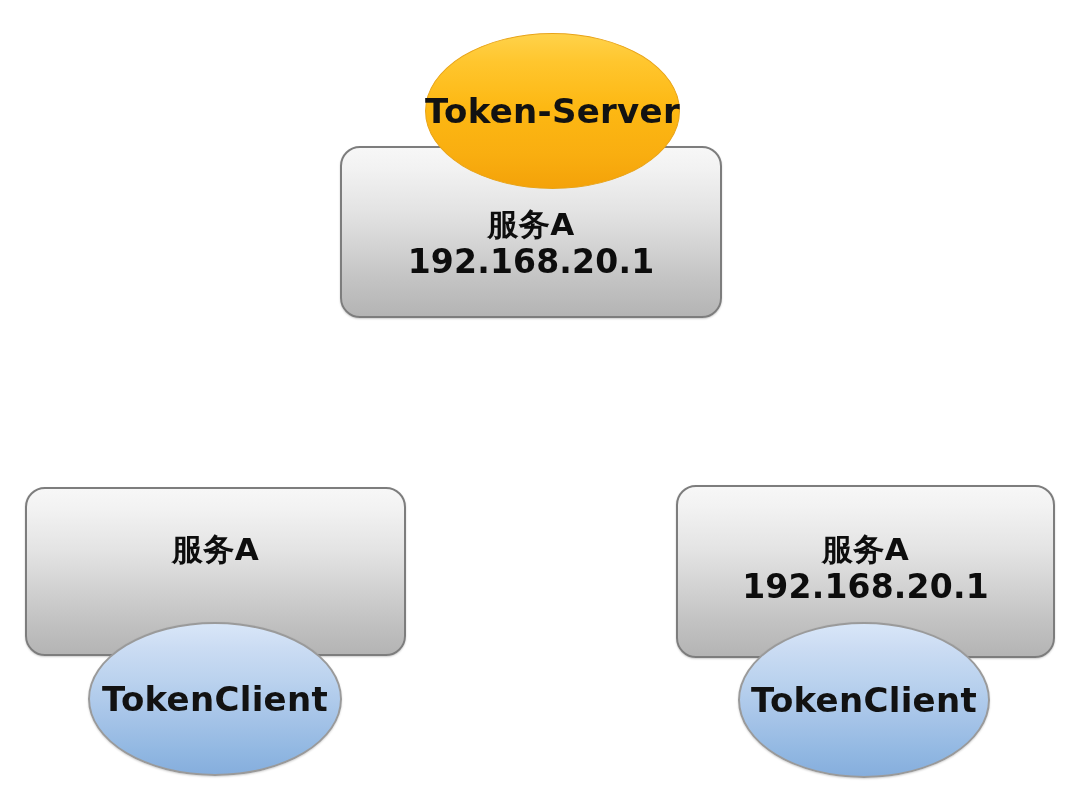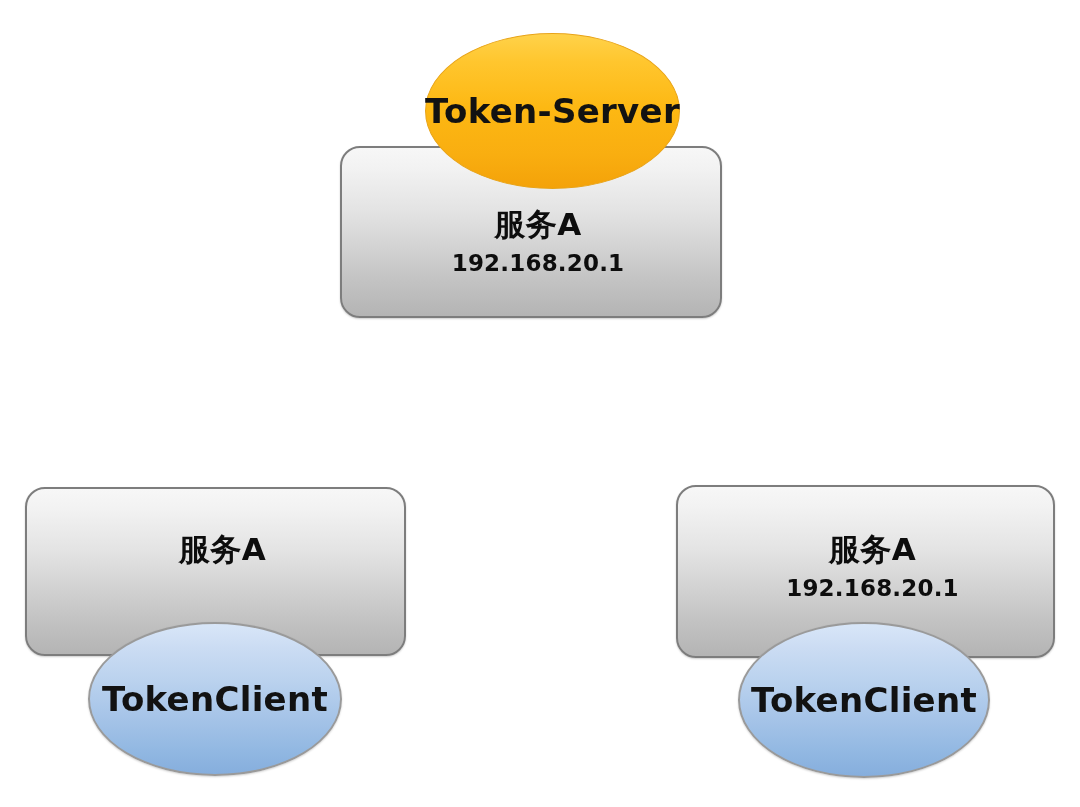--- a/index.html
+++ b/index.html
@@ -37,34 +37,33 @@
   }
 
   .box-text {
     position: absolute;
     left: 0;
     width: 100%;
     text-align: center;
     color: #0d0d0d;
     line-height: 1.08;
     user-select: none;
-    padding-left: 7px;
   }
 
   .svc-line {
     font-size: 31px;
     font-weight: 600;
     letter-spacing: 0.5px;
   }
 
   .ip-line {
-    font-size: 23px;
+    font-size: 33px;
     font-weight: 600;
     letter-spacing: 0.2px;
-    margin-top: 9px;
+    margin-top: 2px;
   }
 
   .ellipse {
     position: absolute;
     box-sizing: border-box;
     border-radius: 50%;
     display: flex;
     align-items: center;
     justify-content: center;
     user-select: none;

